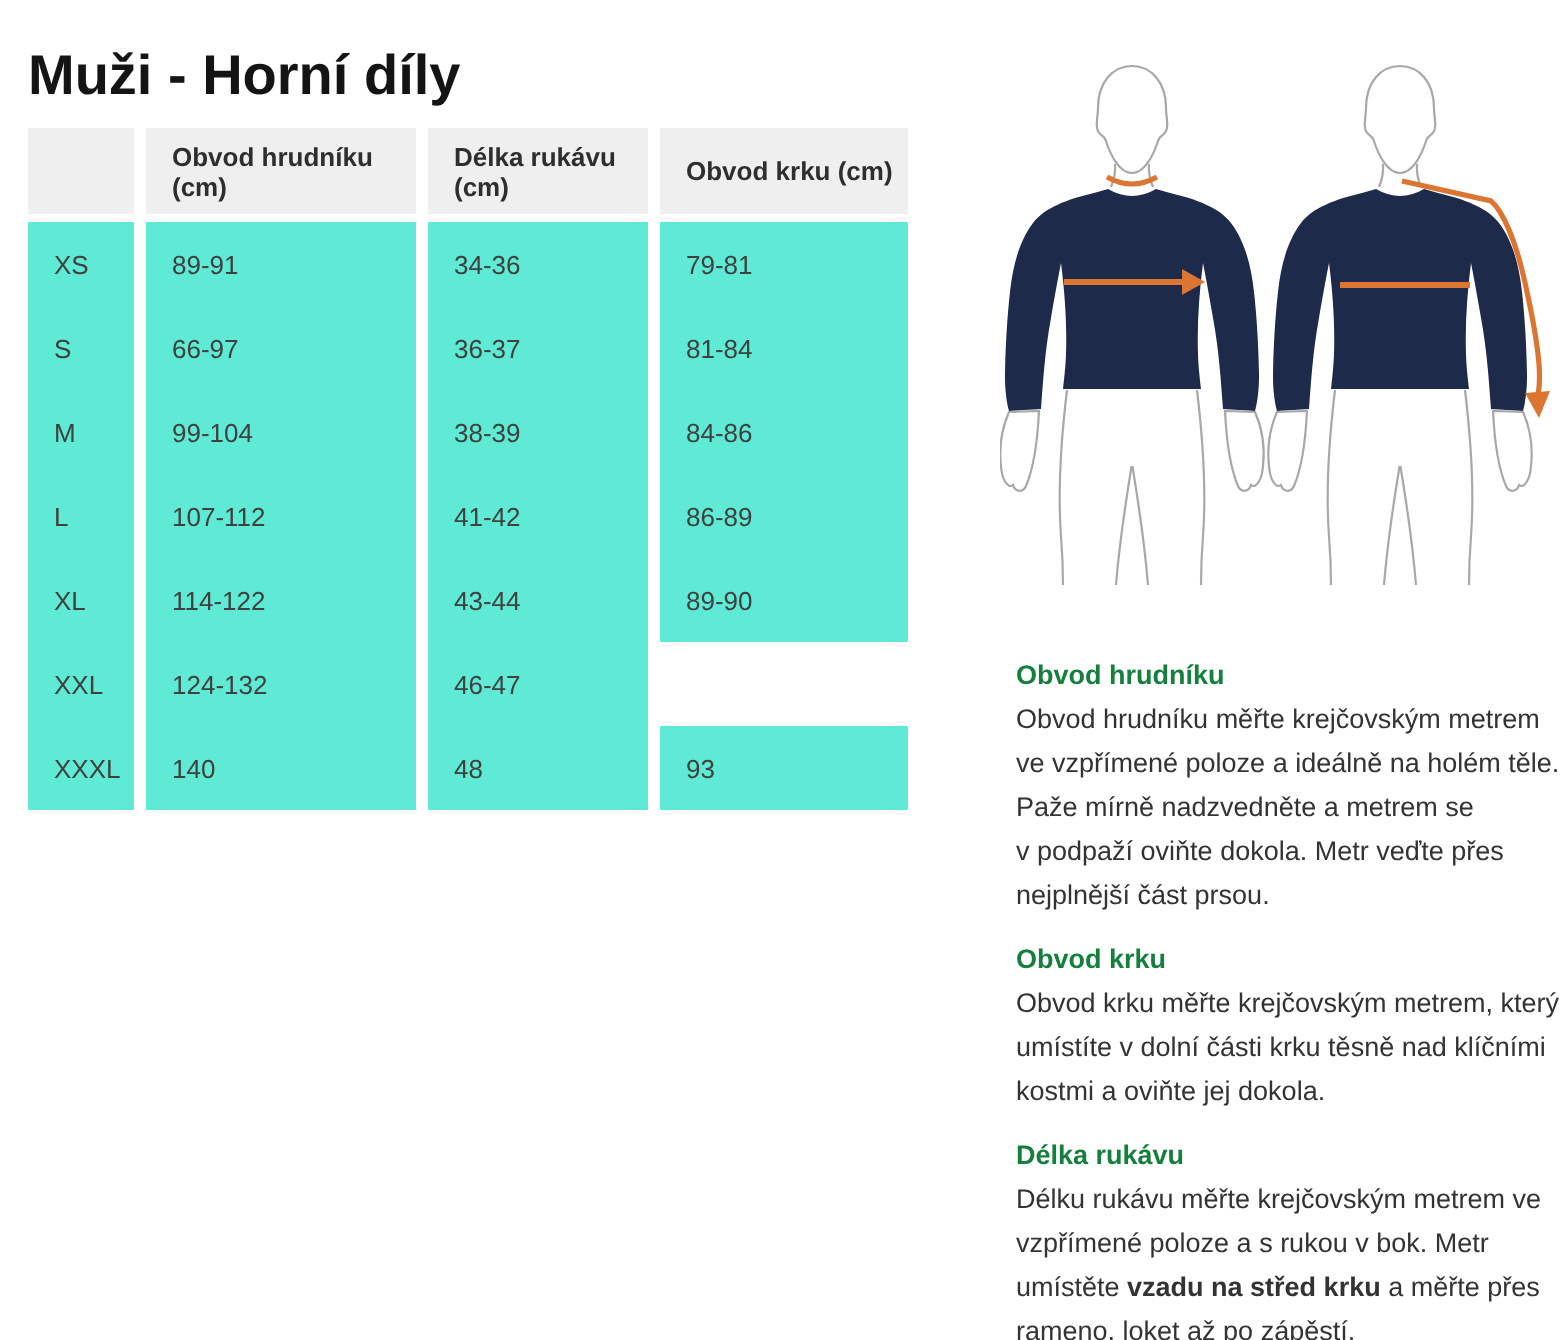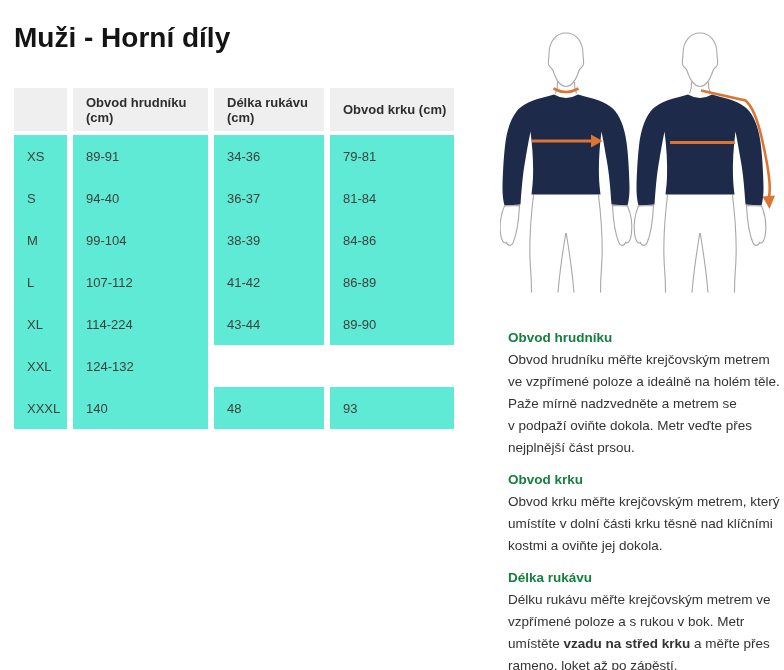--- a/index.html
+++ b/index.html
@@ -9,21 +9,21 @@
     width:784px; height:670px;
     background:#ffffff;
     font-family:"Liberation Sans", sans-serif;
     overflow:hidden;
   }
   .page-title {
     position:absolute; left:14px; top:22px;
     font-size:28px; font-weight:700; color:#141414;
   }
   
-  .size-table { position:absolute; left:14px; top:88px; width:441px; }
+  .size-table { position:absolute; left:14px; top:64px; width:441px; }
   .trow {
     display:grid;
     grid-template-columns:53px 135px 110px 124px;
     column-gap:6px;
   }
   .thead { margin-bottom:4px; }
   .cell {
     display:flex; align-items:center;
     padding-left:13px;
     font-size:13px; color:#404040;
@@ -58,45 +58,46 @@
     </div>
     <div class="tbody">
       <div class="trow">
         <div class="cell">XS</div>
         <div class="cell">89-91</div>
         <div class="cell">34-36</div>
         <div class="cell">79-81</div>
       </div>
       <div class="trow">
         <div class="cell">S</div>
-        <div class="cell">94-40</div>
+        <div class="cell">66-97</div>
         <div class="cell">36-37</div>
         <div class="cell">81-84</div>
       </div>
       <div class="trow">
         <div class="cell">M</div>
         <div class="cell">99-104</div>
         <div class="cell">38-39</div>
         <div class="cell">84-86</div>
       </div>
       <div class="trow">
         <div class="cell">L</div>
         <div class="cell">107-112</div>
         <div class="cell">41-42</div>
         <div class="cell">86-89</div>
       </div>
       <div class="trow">
         <div class="cell">XL</div>
-        <div class="cell">114-224</div>
+        <div class="cell">114-122</div>
         <div class="cell">43-44</div>
         <div class="cell">89-90</div>
       </div>
       <div class="trow">
         <div class="cell">XXL</div>
         <div class="cell">124-132</div>
+        <div class="cell">46-47</div>
       </div>
       <div class="trow">
         <div class="cell">XXXL</div>
         <div class="cell">140</div>
         <div class="cell">48</div>
         <div class="cell">93</div>
       </div>
     </div>
   </div>
 

